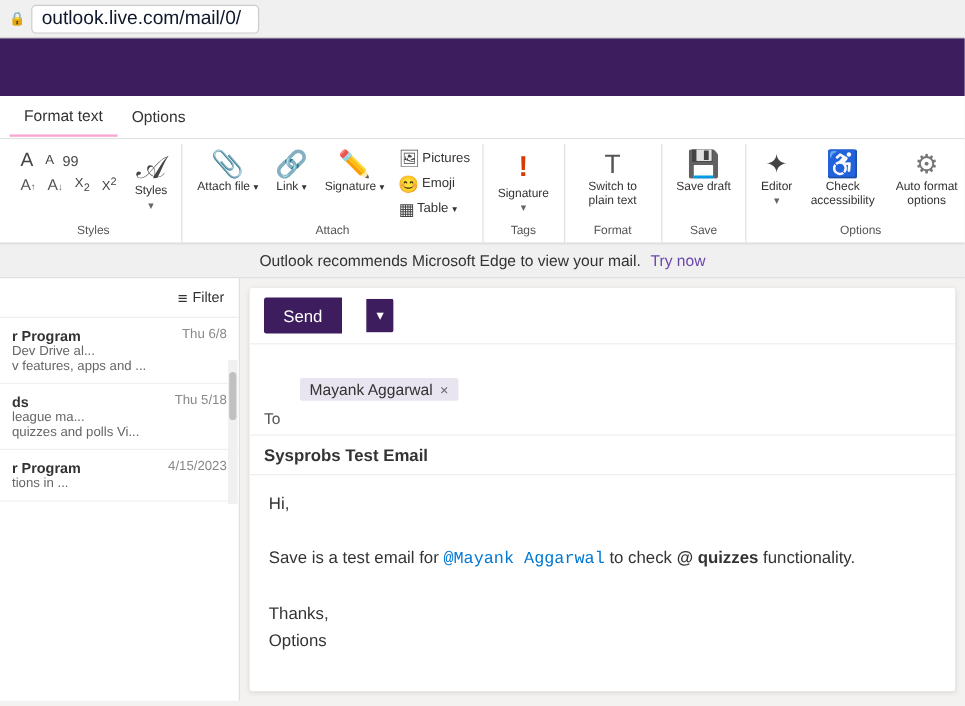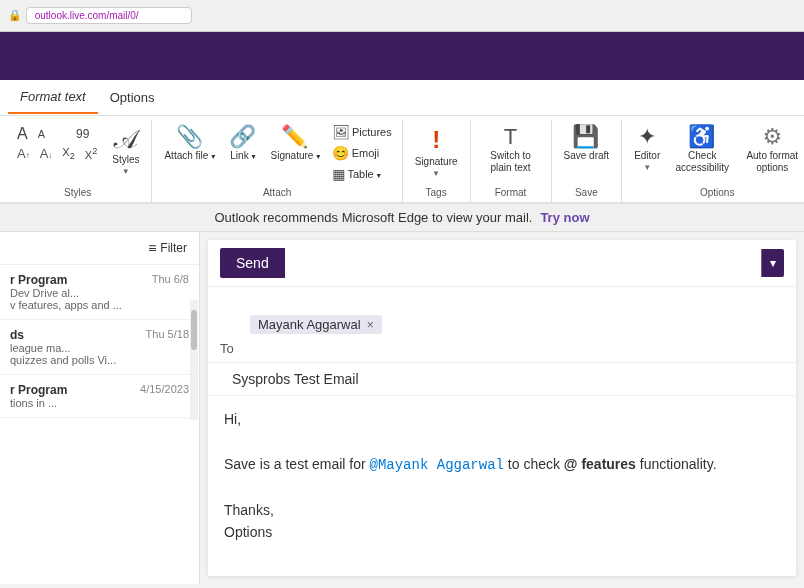--- a/index.html
+++ b/index.html
@@ -12,23 +12,23 @@
       display: flex;
       align-items: center;
       padding: 0 8px;
       border-bottom: 1px solid #ccc;
     }
     .address-bar-input {
       background: white;
       border: 1px solid #ccc;
       border-radius: 4px;
       padding: 2px 8px;
-      font-size: 10px;
-      width: 166px;
-      color: #a21caf;
+      font-size: 16px;
+      width: 190px;
+      color: #0f172a;
     }
     .lock-icon { font-size: 11px; color: #555; margin-right: 4px; }
 
     
     .purple-bar {
       background: #3d1d5e;
       height: 48px;
       width: 100%;
     }
 
@@ -42,22 +42,21 @@
       height: 36px;
     }
     .ribbon-tab {
       padding: 8px 12px;
       font-size: 13px;
       cursor: pointer;
       color: #333;
     }
     .ribbon-tab.active {
       color: #333;
-      border-bottom: 2px solid #f97316;
-      font-style: italic;
+      border-bottom: 2px solid #f9a8d4;
     }
 
     
     .ribbon-toolbar {
       background: white;
       display: flex;
       align-items: stretch;
       border-bottom: 2px solid #e0e0e0;
       padding: 4px 4px 0 4px;
       height: 88px;
@@ -116,38 +115,38 @@
       flex-direction: column;
       justify-content: center;
       gap: 1px;
       padding: 2px 4px;
     }
     .font-row {
       display: flex;
       align-items: center;
       gap: 4px;
     }
-    .font-size-indicator { font-size: 12px; color: #444; margin-left: 24px; }
+    .font-size-indicator { font-size: 12px; color: #444; }
     .text-format-btn { font-size: 13px; color: #444; cursor: pointer; padding: 1px 3px; border-radius: 2px; }
     .text-large { font-size: 16px; }
     .text-small { font-size: 11px; }
 
     
     .notification-bar {
       background: #f0f0f0;
       border-bottom: 1px solid #ddd;
       padding: 6px 12px;
       font-size: 13px;
       color: #333;
       display: flex;
       align-items: center;
       justify-content: center;
       gap: 8px;
     }
-    .try-now-link { color: #6b47ac; font-weight: 700; cursor: pointer; }
+    .try-now-link { color: #6b47ac; font-weight: 400; cursor: pointer; }
 
     
     .main-content {
       display: flex;
       height: calc(588px - 32px - 48px - 36px - 88px - 32px);
       background: #f3f2f1;
     }
 
     
     .sidebar {
@@ -193,21 +192,20 @@
       flex-direction: column;
       overflow: hidden;
     }
 
     
     .compose-toolbar {
       display: flex;
       align-items: center;
       padding: 8px 12px;
       gap: 20px;
-      justify-content: space-between;
     }
     .send-btn {
       background: #3d1d5e;
       color: white;
       border: none;
       padding: 7px 16px;
       border-radius: 2px 0 0 2px;
       font-size: 14px;
       font-weight: 500;
       cursor: pointer;
@@ -245,24 +243,25 @@
       border-radius: 2px;
       padding: 2px 8px;
       font-size: 13px;
       color: #333;
       gap: 6px;
     }
     .recipient-tag-close { cursor: pointer; color: #666; font-size: 12px; }
 
     
     .subject-row {
-      padding: 8px 24px;
+      padding: 8px 12px;
       border-bottom: 1px solid #eee;
       font-size: 14px;
       color: #333;
+      font-weight: bold;
     }
 
     
     .compose-body {
       flex: 1;
       padding: 12px 16px;
       font-size: 14px;
       color: #333;
       line-height: 1.6;
       overflow-y: auto;
@@ -477,20 +476,20 @@
         <span class="recipient-tag-close">×</span>
       </span>
     </div>
 
     <div class="subject-row">Sysprobs Test Email</div>
 
     <div class="compose-body">
       <div>Hi,</div>
       <br>
       <div>
-        <span>Save is a test email for </span><span class="mention">@Mayank Aggarwal</span><span> to check </span><strong class="mention-bold">@ features</strong><span> functionality.</span>
+        <span>Save is a test email for </span><span class="mention">@Mayank Aggarwal</span><span> to check </span><strong class="mention-bold">@ quizzes</strong><span> functionality.</span>
       </div>
       <br>
       <div>Thanks,</div>
       <div>Options</div>
     </div>
   </div>
 </div>
 
 </body></html>

